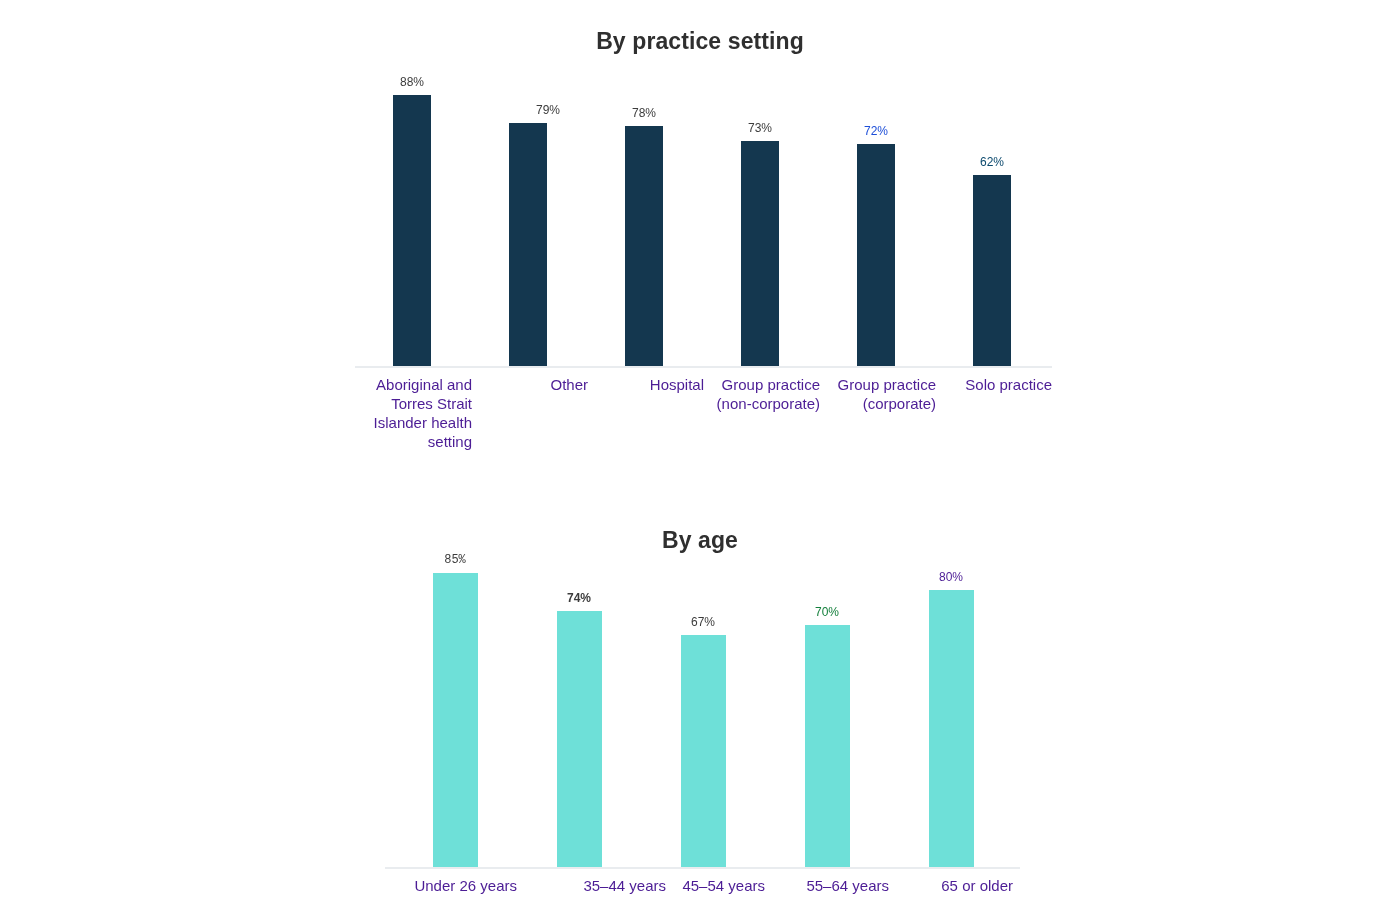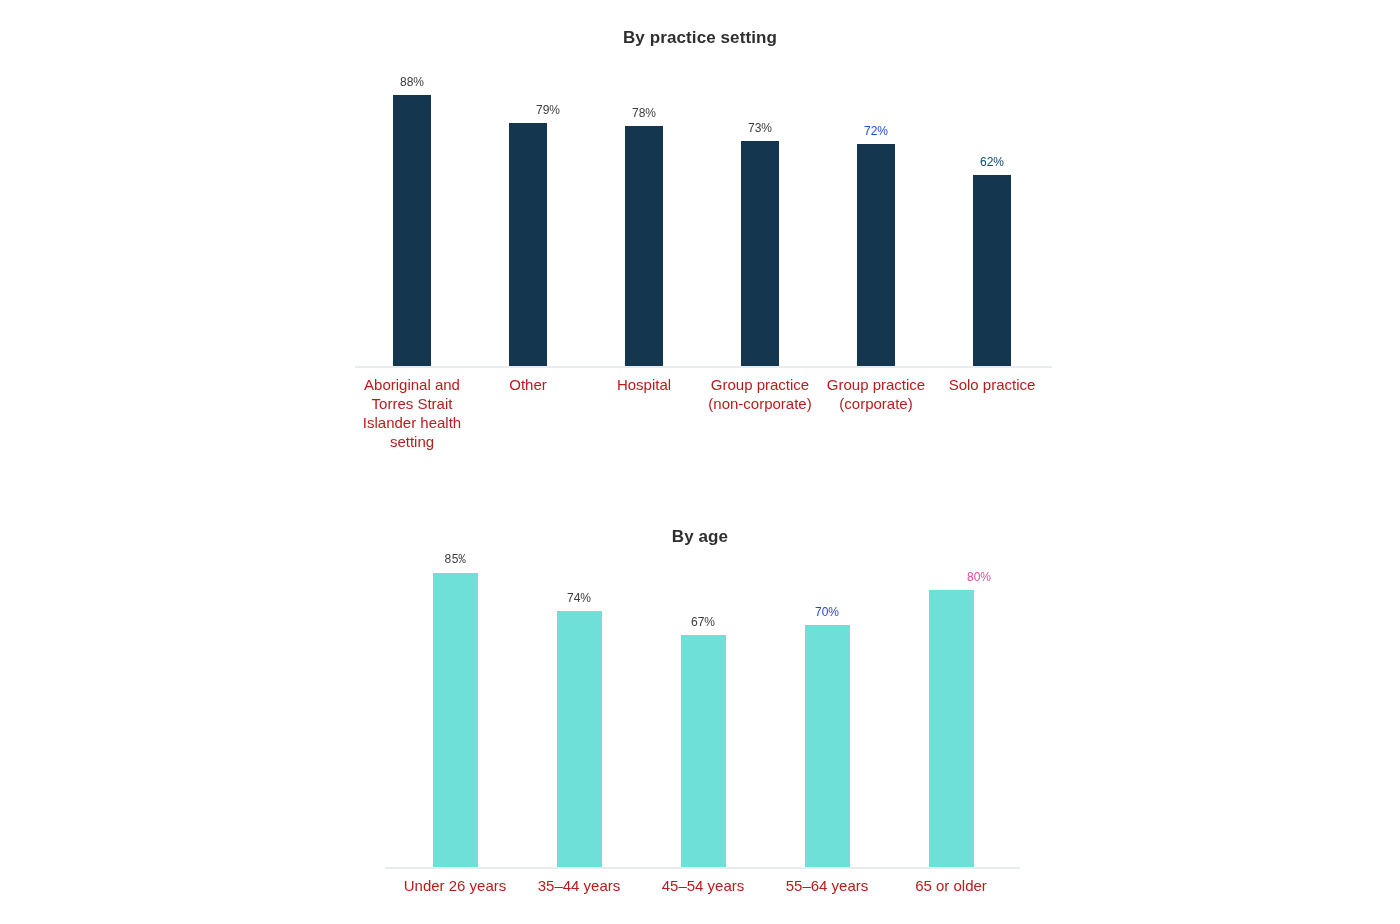--- a/index.html
+++ b/index.html
@@ -21,21 +21,21 @@
     left: 0;
     top: 0;
     width: 1400px;
   }
 
   .chart-title {
     position: absolute;
     left: 0;
     width: 1400px;
     text-align: center;
-    font-size: 17px;
+    font-size: 23px;
     font-weight: bold;
     color: #2f2f2f;
     letter-spacing: 0.1px;
     white-space: nowrap;
   }
 
   .plot-area {
     position: absolute;
   }
 
@@ -54,24 +54,24 @@
     position: absolute;
     text-align: center;
     font-size: 12px;
     color: #3c3c3c;
     white-space: nowrap;
     line-height: 18px;
   }
 
   .tick-label {
     position: absolute;
-    text-align: center;
+    text-align: right;
     font-size: 15px;
     line-height: 19px;
-    color: #b91c1c;
+    color: #4c1d95;
   }
 
   .tick-label .tick-line {
     display: block;
   }
 </style>
 </head>
 <body>
 
 <div class="chart-block">
@@ -125,21 +125,21 @@
       <div class="bar" title="55–64 years: 70%" style="left: 419.5px; width: 45px; height: 242px; background: rgb(110, 224, 216);"></div>
       <div class="bar" title="65 or older: 80%" style="left: 543.5px; width: 45px; height: 277px; background: rgb(110, 224, 216);"></div>
     </div>
 
   <div class="axis-line" style="left:385px; top:867px; width:635px;"></div>
 
   <div id="labels-1">
       <div class="tick-label" style="left: 393px; width: 124px; top: 876px;">
         <span class="tick-line">Under 26 years</span>
       </div>
-      <div class="tick-label" style="left: 517px; width: 124px; top: 876px;">
+      <div class="tick-label" style="left: 542px; width: 124px; top: 876px;">
         <span class="tick-line">35–44 years</span>
       </div>
       <div class="tick-label" style="left: 641px; width: 124px; top: 876px;">
         <span class="tick-line">45–54 years</span>
       </div>
       <div class="tick-label" style="left: 765px; width: 124px; top: 876px;">
         <span class="tick-line">55–64 years</span>
       </div>
       <div class="tick-label" style="left: 889px; width: 124px; top: 876px;">
         <span class="tick-line">65 or older</span>
@@ -147,16 +147,16 @@
     </div>
 </div>
 
 <div class="bar-value" style="left: 372px; width: 80px; top: 73px; color: rgb(60, 60, 60);">88%</div>
 <div class="bar-value" style="left: 508px; width: 80px; top: 101px; color: rgb(60, 60, 60);">79%</div>
 <div class="bar-value" style="left: 604px; width: 80px; top: 104px; color: rgb(60, 60, 60);">78%</div>
 <div class="bar-value" style="left: 720px; width: 80px; top: 119px; color: rgb(60, 60, 60);">73%</div>
 <div class="bar-value" style="left: 836px; width: 80px; top: 122px; color: #1d4ed8;">72%</div>
 <div class="bar-value" style="left: 952px; width: 80px; top: 153px; color: #0c4a6e;">62%</div>
 <div class="bar-value" style="left: 415px; width: 80px; top: 551px; color: rgb(60, 60, 60); font-family: Liberation Mono, monospace;">85%</div>
-<div class="bar-value" style="left: 539px; width: 80px; top: 589px; color: rgb(60, 60, 60);">74%</div>
+<div class="bar-value" style="left: 539px; width: 80px; top: 589px; color: rgb(60, 60, 60); font-weight: bold;">74%</div>
 <div class="bar-value" style="left: 663px; width: 80px; top: 613px; color: rgb(60, 60, 60);">67%</div>
-<div class="bar-value" style="left: 787px; width: 80px; top: 603px; color: #1d4ed8;">70%</div>
-<div class="bar-value" style="left: 911px; width: 80px; top: 568px; color: #ec4899; text-align: right;">80%</div>
+<div class="bar-value" style="left: 787px; width: 80px; top: 603px; color: #15803d;">70%</div>
+<div class="bar-value" style="left: 911px; width: 80px; top: 568px; color: #4c1d95;">80%</div>
 
 </body></html>

